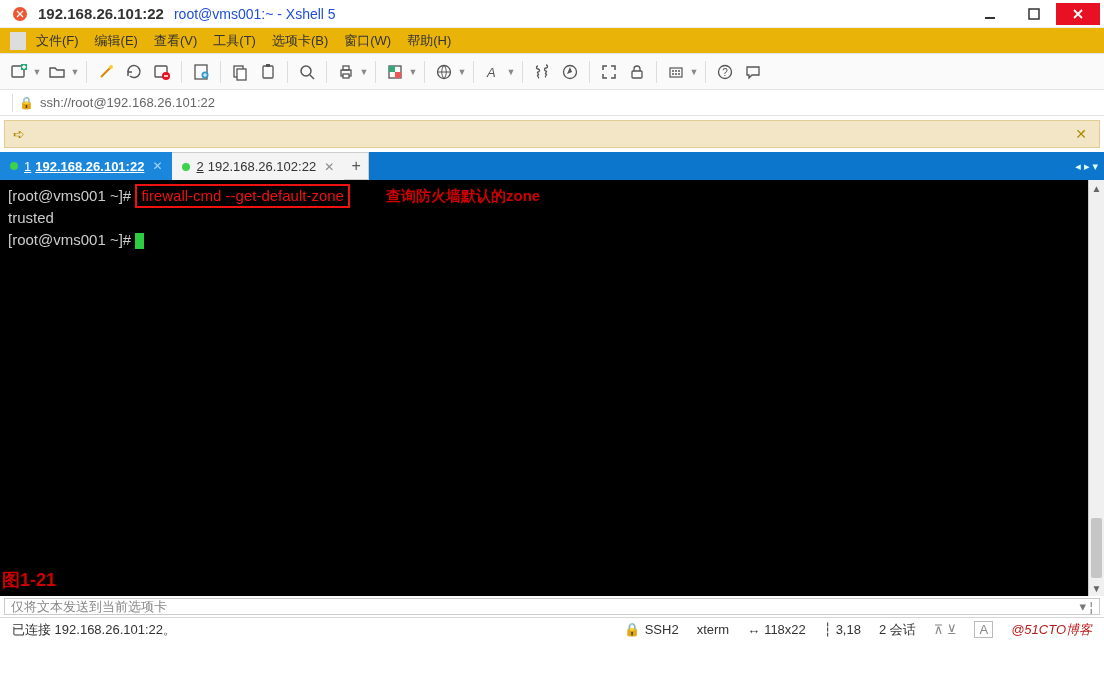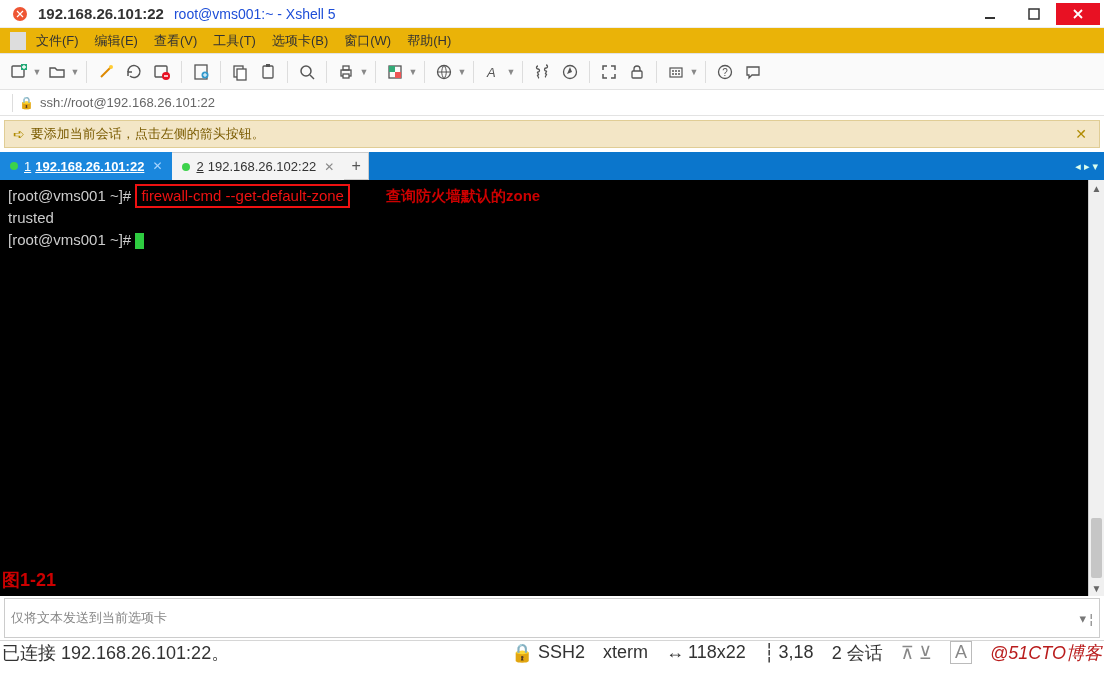--- a/index.html
+++ b/index.html
@@ -46,24 +46,24 @@
   .term{ flex:1; background:#000; color:#ccc; font-family:"Consolas","Courier New",monospace; font-size:15px; line-height:20px; padding:4px 8px; white-space:pre; position:relative;}
   .term .cursor{ display:inline-block; width:9px; height:16px; background:#2ecc40; vertical-align:middle;}
   .hl-box{ border:2px solid #e11; padding:0 4px; color:#e11; display:inline-block;}
   .anno{ color:#c00; font-weight:bold;}
   .fig-label{ position:absolute; left:2px; bottom:6px; color:#c00; font-weight:bold; font-size:18px;}
   .vscroll{ width:16px; background:#f0f0f0; border-left:1px solid #ccc; display:flex; flex-direction:column; align-items:center;}
   .vscroll .arrow{ height:16px; display:flex; align-items:center; justify-content:center; color:#666; font-size:10px;}
   .vscroll .track{ flex:1; width:100%; position:relative;}
   .vscroll .thumb{ position:absolute; left:2px; right:2px; bottom:2px; height:60px; background:#c6c6c6; border-radius:2px;}
   
-  .inputline{ height:40px; border:1px solid #ccc; margin:2px 4px; display:flex; align-items:center; padding:0 6px; color:#888; background:#fff;}
+  .inputline{ height:17px; border:1px solid #ccc; margin:2px 4px; display:flex; align-items:center; padding:0 6px; color:#888; background:#fff;}
   .inputline .ddl{ margin-left:auto; color:#777;}
   
-  .statusbar{ height:24px; border-top:1px solid #d6d6d6; display:flex; align-items:center; padding:0 2px; font-size:18px; color:#333; gap:18px;}
+  .statusbar{ height:24px; border-top:1px solid #d6d6d6; display:flex; align-items:center; padding:0 12px; font-size:13px; color:#333; gap:18px;}
   .statusbar .seg{ display:flex; align-items:center; gap:4px;}
   .statusbar .spacer{flex:1;}
   .statusbar .wm{ color:#b91c1c; font-style:italic;}
   svg{display:block;}
 </style>
 </head>
 <body>
 
 <div class="titlebar">
   <span class="app-icon">
@@ -252,21 +252,20 @@
 </div>
 
 <div class="addrbar">
   <span class="menudiv" style="margin-right:6px;"></span>
   <span class="lock">🔒</span>
   <span>ssh://root@192.168.26.101:22</span>
 </div>
 
 <div class="infobar">
   <span class="arrow">➪</span>
-  <span>要添加当前会话，点击左侧的箭头按钮。</span>
   <span class="gap"></span>
   <span class="close-x">✕</span>
 </div>
 
 <div class="tabstrip">
   <div class="tab active">
     <span class="dot"></span>
     <span style="margin-right:4px;text-decoration:underline;">1</span>
     <span class="lbl">192.168.26.101:22</span>
     <span class="tclose">✕</span>

